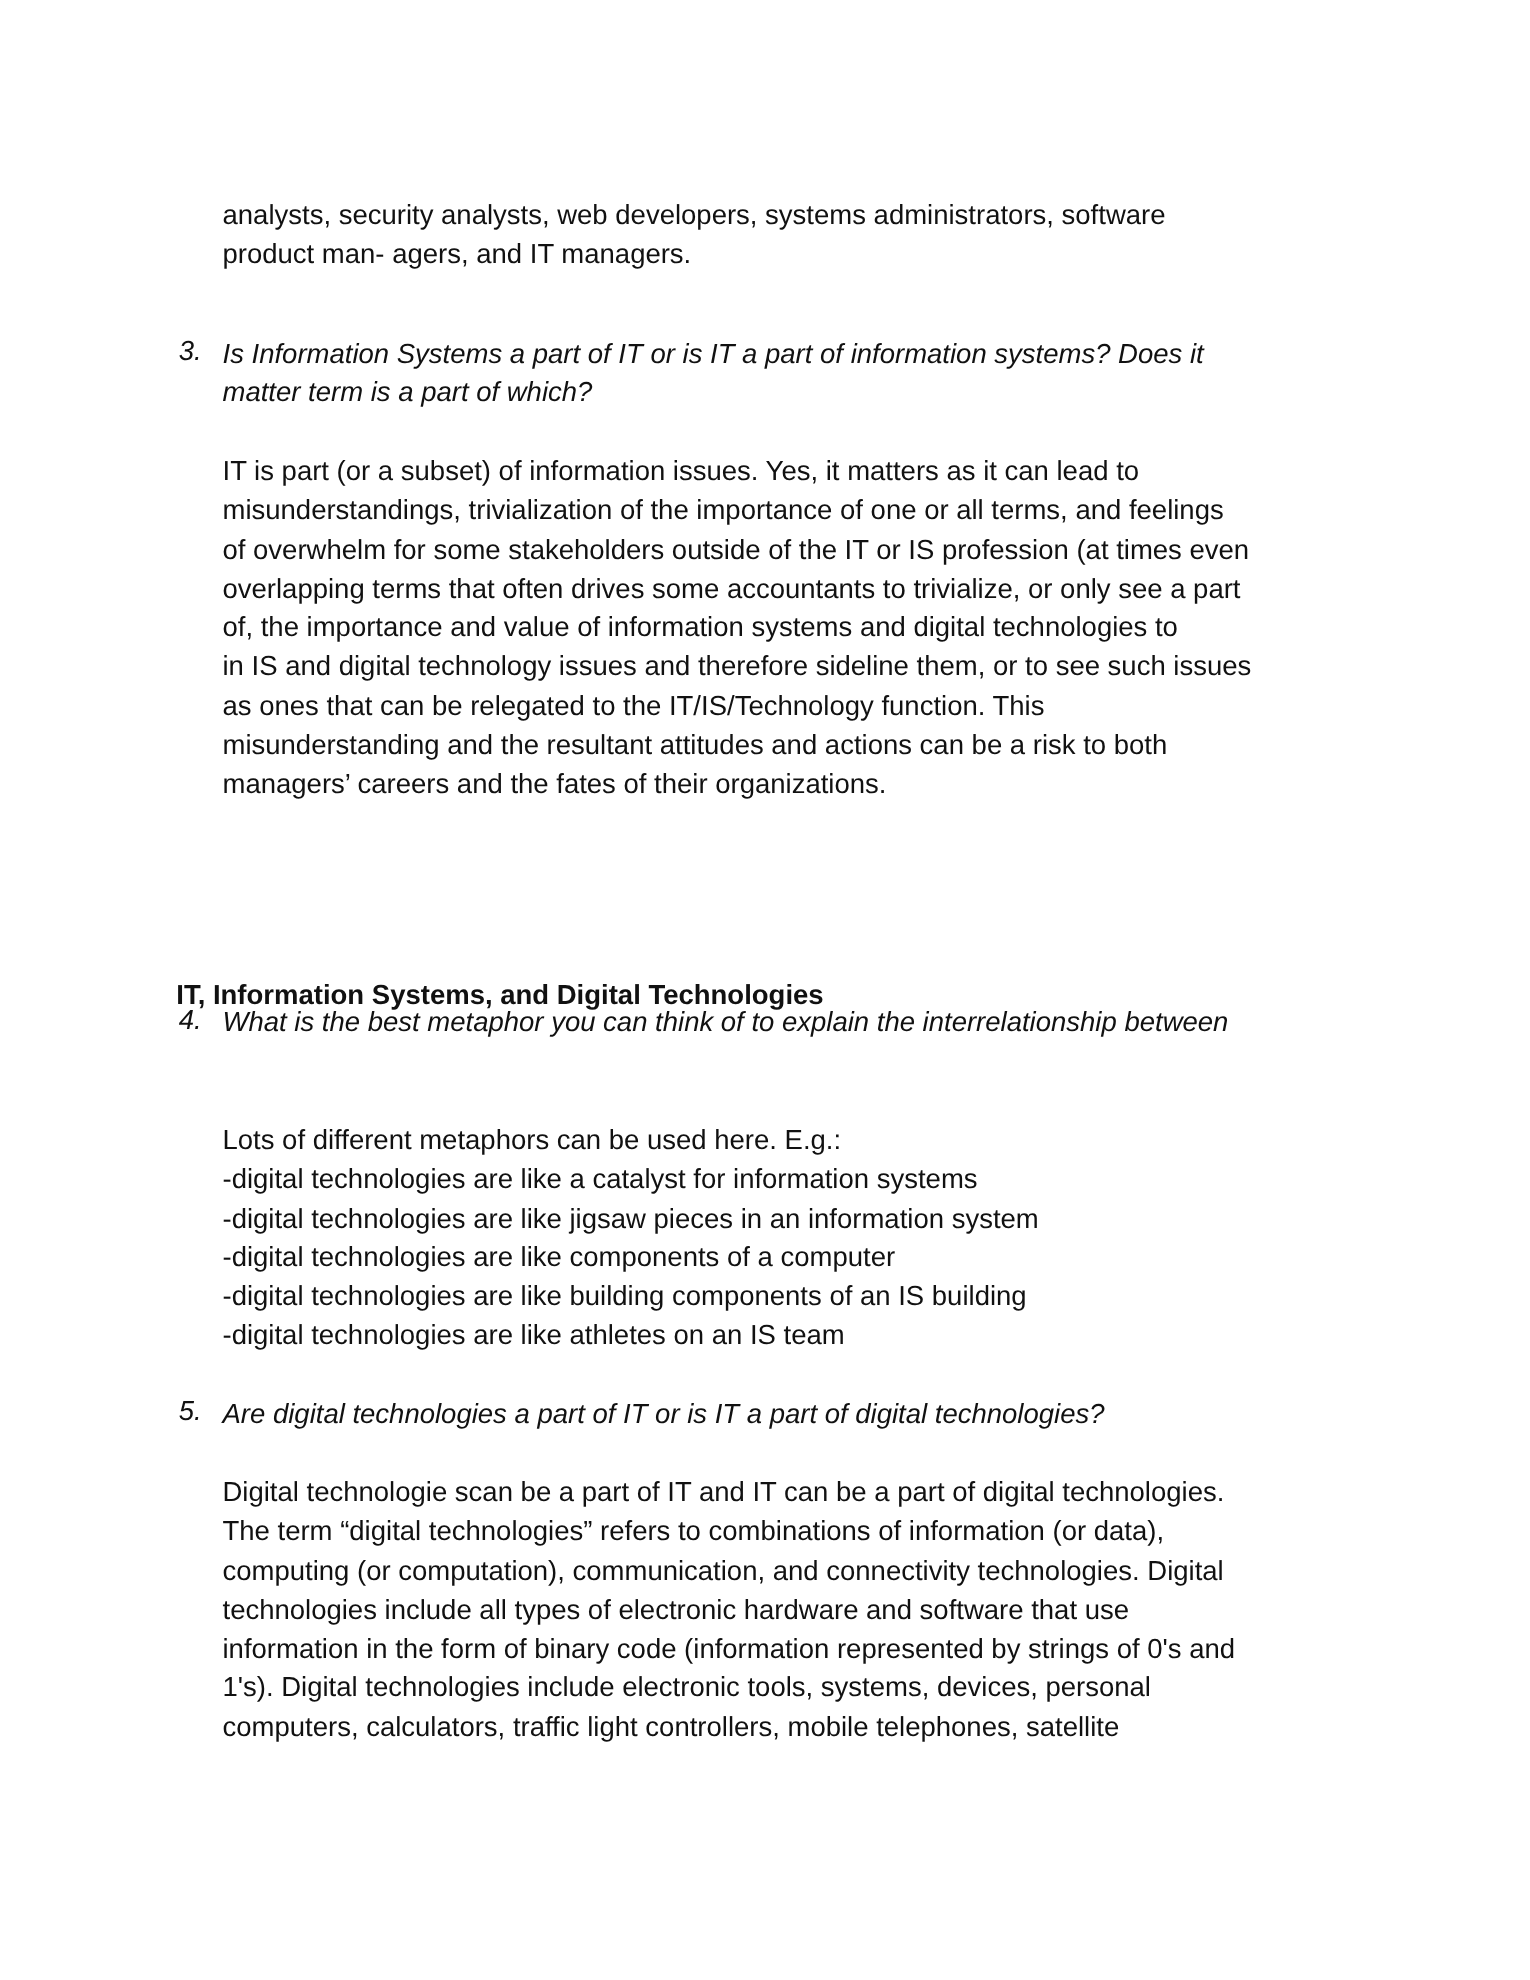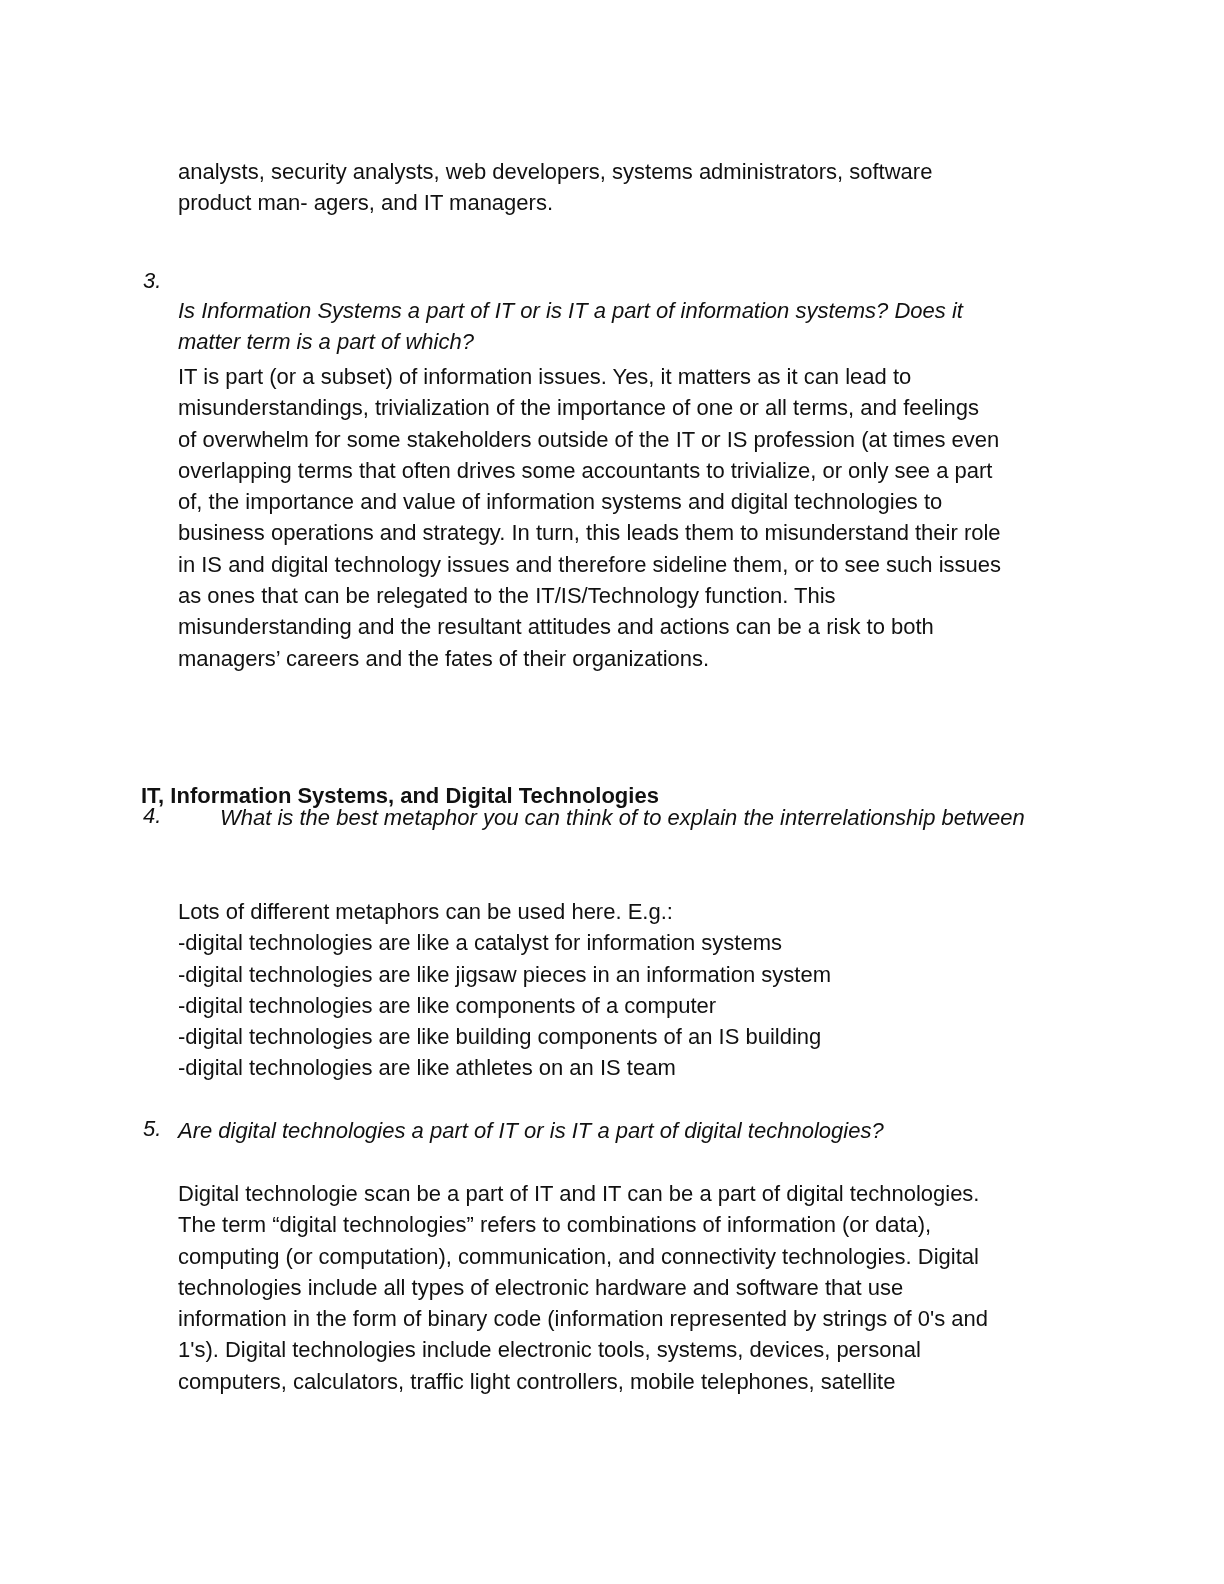--- a/index.html
+++ b/index.html
@@ -13,41 +13,40 @@
 </style>
 </head>
 <body>
 
 <div class="block" style="top:156px;">
   <div>analysts, security analysts, web developers, systems administrators, software</div>
   <div>product man- agers, and IT managers.</div>
 </div>
 
 <div class="num" style="top:268px;">3.</div>
-<div class="block it" style="top:267px;margin-top:28px;">
+<div class="block it" style="top:267px;">
   <div>Is Information Systems a part of IT or is IT a part of information systems? Does it</div>
   <div>matter term is a part of which?</div>
 </div>
 <div class="block" style="top:361px;">
   <div>IT is part (or a subset) of information issues. Yes, it matters as it can lead to</div>
   <div>misunderstandings, trivialization of the importance of one or all terms, and feelings</div>
   <div>of overwhelm for some stakeholders outside of the IT or IS profession (at times even</div>
   <div>overlapping terms that often drives some accountants to trivialize, or only see a part</div>
   <div>of, the importance and value of information systems and digital technologies to</div>
-  <div>business operations and strategy. In turn, this leads them to misunderstand their role</div>
   <div>in IS and digital technology issues and therefore sideline them, or to see such issues</div>
   <div>as ones that can be relegated to the IT/IS/Technology function. This</div>
   <div>misunderstanding and the resultant attitudes and actions can be a risk to both</div>
   <div>managers’ careers and the fates of their organizations.</div>
 </div>
 
 <div class="head" style="top:741px;margin-top:42px;">IT, Information Systems, and Digital Technologies</div>
 
 <div class="num" style="top:803px;">4.</div>
-<div class="block it" style="top:802px;margin-left:42px;">
+<div class="block it" style="top:802px;">
   <div>What is the best metaphor you can think of to explain the interrelationship between</div>
 </div>
 <div class="block" style="top:896px;">
   <div>Lots of different metaphors can be used here. E.g.:</div>
   <div>-digital technologies are like a catalyst for information systems</div>
   <div>-digital technologies are like jigsaw pieces in an information system</div>
   <div>-digital technologies are like components of a computer</div>
   <div>-digital technologies are like building components of an IS building</div>
   <div>-digital technologies are like athletes on an IS team</div>
 </div>

